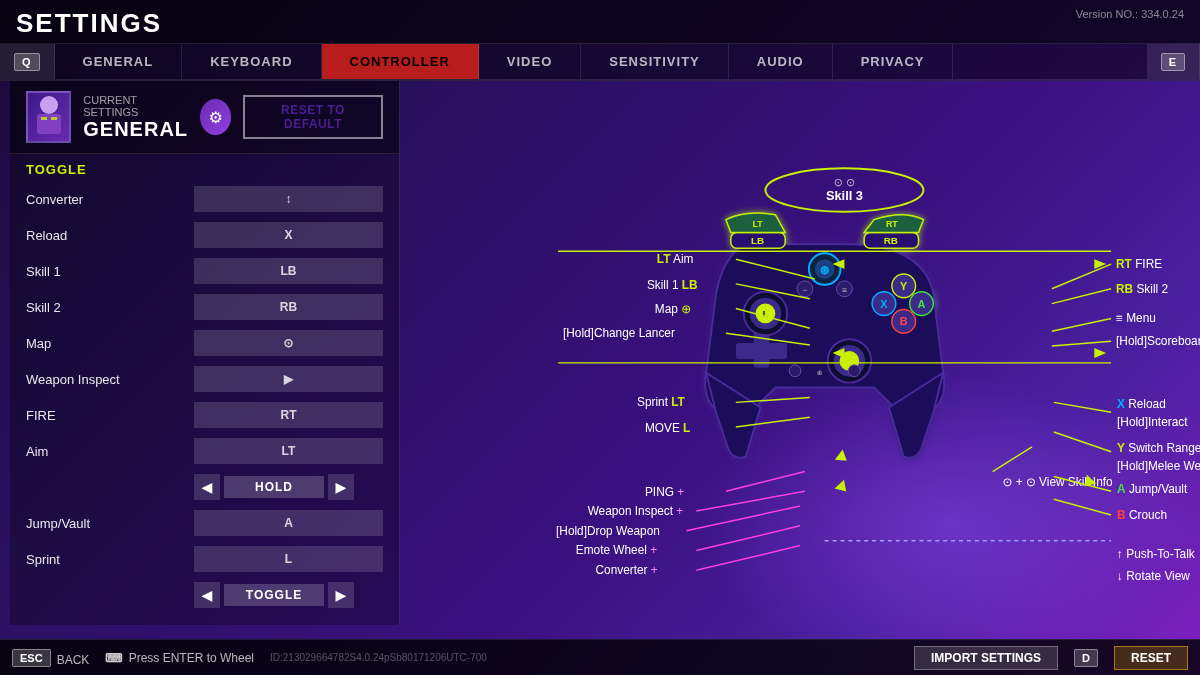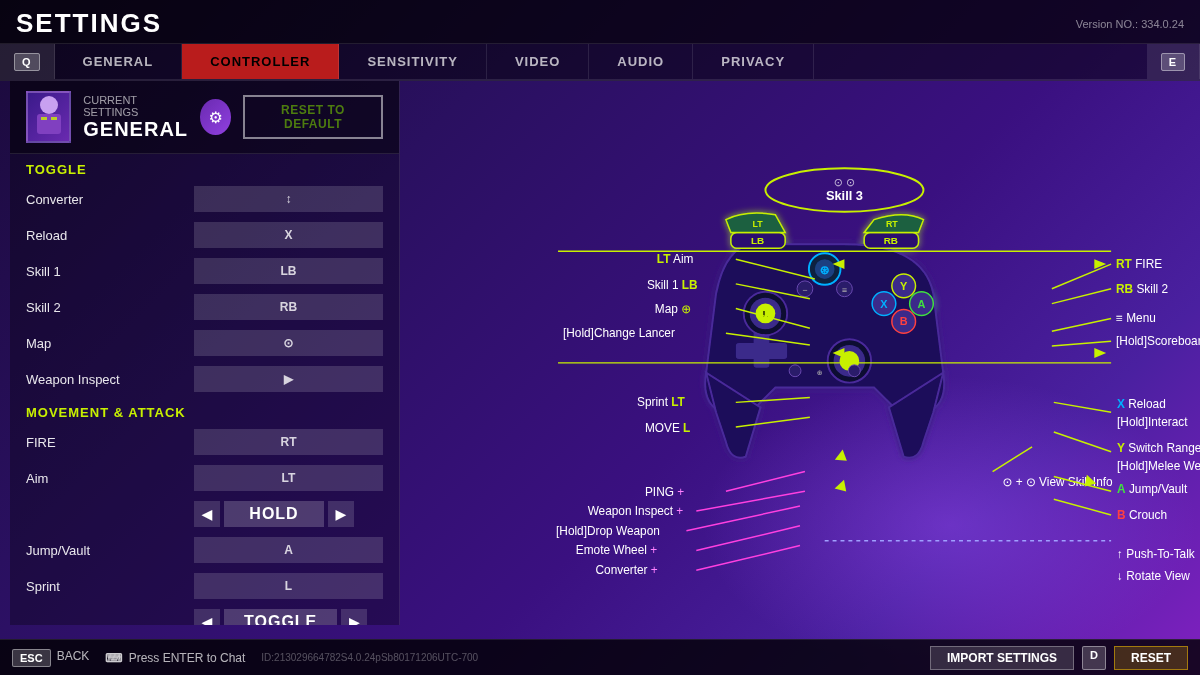--- a/index.html
+++ b/index.html
@@ -21,21 +21,20 @@
       width: 500px; height: 300px;
       background: radial-gradient(ellipse, rgba(160,80,255,0.4) 0%, transparent 70%);
       pointer-events: none;
     }
 
     
     .header {
       background: rgba(0,0,0,0.7);
       padding: 8px 16px 4px;
       display: flex;
-      align-items: center;
       justify-content: space-between;
       border-bottom: 1px solid rgba(255,255,255,0.1);
     }
     .header-title {
       font-size: 26px;
       font-weight: 900;
       color: #fff;
       text-transform: uppercase;
       letter-spacing: 2px;
     }
@@ -124,21 +123,21 @@
       border-radius: 50%;
       display: flex;
       align-items: center;
       justify-content: center;
       font-size: 16px;
       cursor: pointer;
     }
     .reset-btn {
       background: transparent;
       border: 2px solid rgba(255,255,255,0.5);
-      color: #4d7c0f;
+      color: #4c1d95;
       padding: 6px 14px;
       font-size: 12px;
       font-weight: 700;
       cursor: pointer;
       text-transform: uppercase;
       letter-spacing: 0.5px;
     }
 
     
     .section-label {
@@ -186,21 +185,21 @@
       border: none;
       color: #fff;
       width: 26px; height: 26px;
       cursor: pointer;
       font-size: 14px;
       display: flex; align-items: center; justify-content: center;
     }
     .toggle-value {
       background: rgba(255,255,255,0.2);
       color: #fff;
-      font-size: 16px;
+      font-size: 12px;
       font-weight: 700;
       padding: 4px 20px;
       text-transform: uppercase;
       letter-spacing: 1px;
       min-width: 100px;
       text-align: center;
     }
 
     
     .right-panel {
@@ -231,37 +230,38 @@
       padding: 0 12px;
       border-top: 1px solid rgba(255,255,255,0.1);
     }
     .bottom-left {
       display: flex;
       align-items: center;
       gap: 16px;
     }
     .bottom-key-hint {
       display: flex;
-      align-items: flex-start;
+      align-items: flex-end;
       gap: 6px;
       font-size: 12px;
       color: rgba(255,255,255,0.7);
     }
     .key-chip {
       background: rgba(255,255,255,0.2);
       border: 1px solid rgba(255,255,255,0.4);
       padding: 2px 7px;
       font-size: 11px;
       font-weight: 700;
       color: #fff;
       border-radius: 2px;
     }
     .bottom-right {
       display: flex;
-      gap: 8px;
+      align-items: center;
+      gap: 16px;
     }
     .action-btn {
       background: rgba(255,255,255,0.15);
       border: 1px solid rgba(255,255,255,0.3);
       color: #fff;
       padding: 4px 16px;
       font-size: 12px;
       font-weight: 600;
       cursor: pointer;
       text-transform: uppercase;
@@ -281,23 +281,24 @@
 <div class="header">
   <span class="header-title">SETTINGS</span>
   <span class="version-text">Version NO.: 334.0.24</span>
 </div>
 
 <div class="nav-tabs">
   <div class="nav-tab" style="padding: 10px 14px; background: rgba(255,255,255,0.1);">
     <span class="key-chip">Q</span>
   </div>
   <div class="nav-tab">GENERAL</div>
+  <div class="nav-tab">KEYBOARD</div>
   <div class="nav-tab active">CONTROLLER</div>
+  <div class="nav-tab">VIDEO</div>
   <div class="nav-tab">SENSITIVITY</div>
-  <div class="nav-tab">VIDEO</div>
   <div class="nav-tab">AUDIO</div>
   <div class="nav-tab">PRIVACY</div>
   <div style="flex:1"></div>
   <div class="nav-tab" style="padding: 10px 14px; background: rgba(255,255,255,0.1);">
     <span class="key-chip">E</span>
   </div>
 </div>
 
 <div class="main-content">
 
@@ -358,21 +359,20 @@
       </div>
     </div>
 
     <div class="settings-row">
       <span class="settings-row-label">Weapon Inspect</span>
       <div class="settings-control">
         <span class="key-icon">▶</span>
       </div>
     </div>
 
-    <div class="section-label">MOVEMENT &amp; ATTACK</div>
 
     <div class="settings-row">
       <span class="settings-row-label">FIRE</span>
       <div class="settings-control">
         <span class="key-icon">RT</span>
       </div>
     </div>
 
     <div class="settings-row">
       <span class="settings-row-label">Aim</span>
@@ -579,21 +579,21 @@
 </div>
 
 <div class="bottom-bar">
   <div class="bottom-left">
     <div class="bottom-key-hint">
       <span class="key-chip">ESC</span>
       <span>BACK</span>
     </div>
     <div class="bottom-key-hint">
       <span class="key-icon">⌨</span>
-      <span>Press ENTER to Chat</span>
+      <span>Press ENTER to Wheel</span>
     </div>
     <span class="version-id">ID:213029664782S4.0.24pSb80171206UTC-700</span>
   </div>
   <div class="bottom-right">
     <button class="action-btn">Import Settings</button>
     <span class="key-chip">D</span>
     <button class="action-btn reset">RESET</button>
   </div>
 </div>
 

